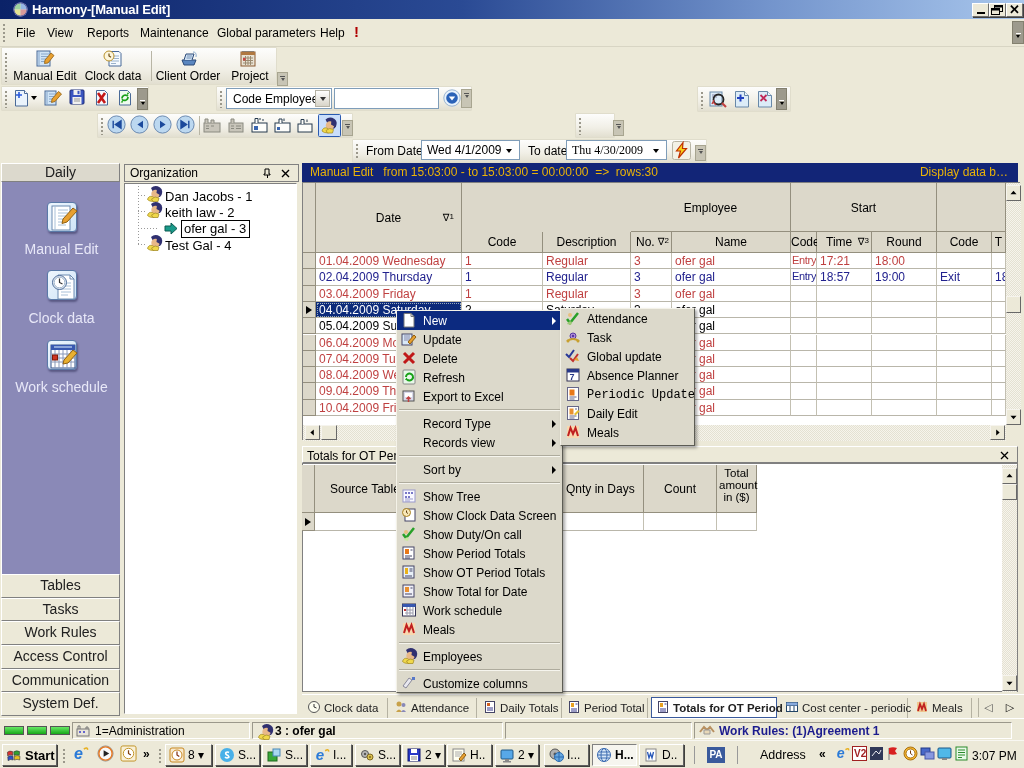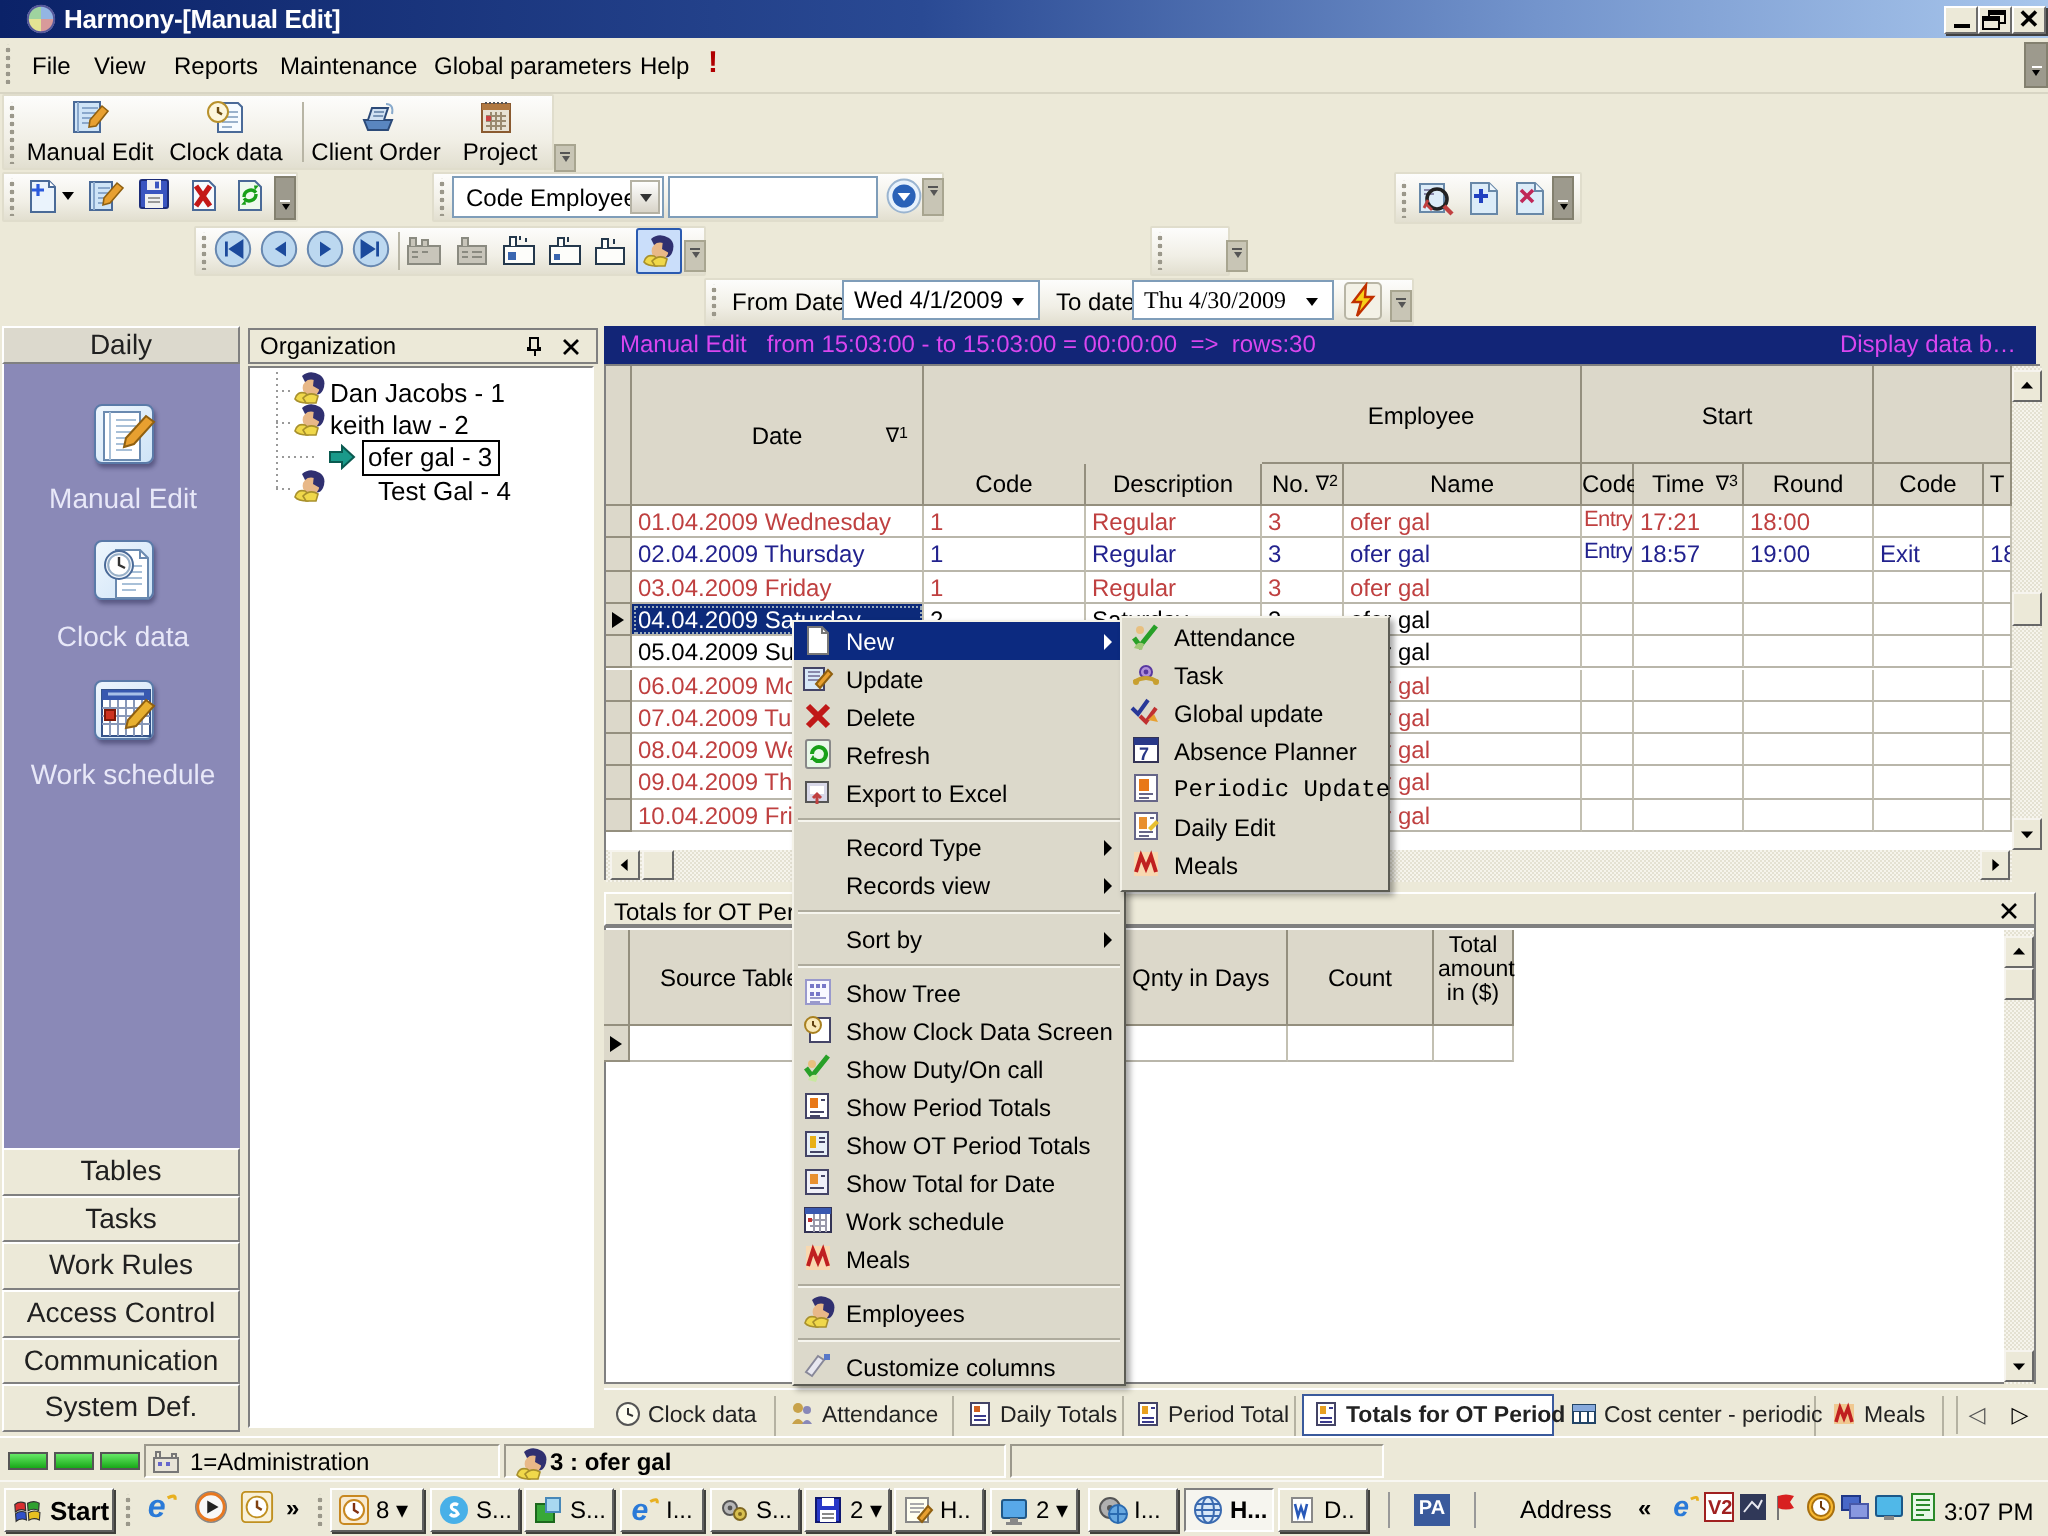--- a/index.html
+++ b/index.html
@@ -38,21 +38,21 @@
 #sidebar{left:1px;top:182px;width:119px;height:392px;background:#8a89b7;border-left:1px solid #fff;}
 .sbitem{position:absolute;left:0;width:119px;text-align:center;color:#e8e8f8;font-size:14px;}
 .sbicon{position:absolute;width:30px;height:30px;left:45px;background:linear-gradient(135deg,#eef6fd,#cfe4f7);border:1px solid #5a7aa8;border-radius:4px;box-shadow:1px 2px 2px rgba(30,30,70,.45);}
 .sbbtn{position:relative;height:23.7px;background:#ece9d8;border:1px solid;border-color:#fff #808080 #808080 #fff;text-align:center;font-size:14px;color:#202020;line-height:21px;}
 
 #orgpanel{left:120px;top:163px;width:182px;height:555px;background:#ece9d8;}
 #orghead{position:absolute;left:4px;top:1px;width:175px;height:18px;background:#ece9d8;border:1px solid #808080;font-size:12px;color:#000;line-height:16px;padding-left:5px;}
 #orgtree{position:absolute;left:4px;top:20px;width:173px;height:531px;background:#fff;border:1px solid;border-color:#808080 #fff #fff #808080;}
 .ti{position:absolute;font-size:13px;color:#000;white-space:nowrap;}
 
-#caption{left:302px;top:163px;width:716px;height:19px;background:#122577;color:#d946ef;font-size:12px;line-height:19px;}
+#caption{left:302px;top:163px;width:716px;height:19px;background:#122577;color:#eab308;font-size:12px;line-height:19px;}
 #grid{left:302px;top:182px;width:718px;height:258px;background:#fff;border:1px solid #808080;}
 .gh{position:absolute;background:#dcd8ca;border-right:1px solid #948f7e;border-bottom:1px solid #948f7e;color:#000;font-size:12px;text-align:center;}
 .gc{position:absolute;background:#fff;border-right:1px solid #c3c0b2;border-bottom:1px solid #b9b6aa;font-size:12px;white-space:nowrap;overflow:hidden;padding:1px 0 0 3px;}
 
 .sb{position:absolute;background:#ece9d8;background-image:conic-gradient(#f6f4ec 25%,#e4e1d2 0 50%,#f6f4ec 0 75%,#e4e1d2 0);background-size:2px 2px;}
 .sbb{position:absolute;background:#ece9d8;border:1px solid;border-color:#f6f4ee #686868 #686868 #f6f4ee;text-align:center;color:#000;}
 
 #totals{left:302px;top:443px;width:716px;height:249px;background:#ece9d8;}
 
 #tabsrow{left:302px;top:694px;width:722px;height:24px;background:#ece9d8;border-top:1px solid #fff;}
@@ -432,21 +432,21 @@
             <path d="M1.5 13.5 Q2.5 9.5 6.5 10.5 L9.5 13 L8 15.5 Q3 15.5 1.5 13.5Z" fill="#f0d84a" stroke="#a8902c" stroke-width=".8"></path>
             <path d="M5.5 13 Q9 9.5 13 12 L12 15.5 H7Z" fill="#f0d84a" stroke="#a8902c" stroke-width=".8"></path>
           </svg>
         </span>
   <svg class="abs" style="left:39px;top:38px;" width="14" height="13">
           <path d="M7 1 L13 6.5 L7 12 V9 H1 V4 H7Z" fill="#1a9a8a" stroke="#0a5a50"></path>
         </svg>
   <div class="ti" style="left:40px;top:5px;">Dan Jacobs - 1</div>
   <div class="ti" style="left:40px;top:21px;">keith law - 2</div>
   <div class="ti" style="left:56px;top:36px;border:1px solid #000;padding:0 3px 1px 2px;">ofer gal - 3</div>
-  <div class="ti" style="left:40px;top:54px;margin-left:24px;">Test Gal - 4</div>
+  <div class="ti" style="left:40px;top:54px;">Test Gal - 4</div>
  </div>
 </div>
 
 <div class="abs" id="caption"><span style="margin-left:8px;">Manual Edit&nbsp;&nbsp; from 15:03:00 - to 15:03:00 = 00:00:00&nbsp; =&gt;&nbsp; rows:30</span><span style="position:absolute;right:10px;">Display data b…</span></div>
 
 <div class="abs" id="grid">
       <div class="abs" style="left:0;top:0;width:703px;height:70px;background:#dcd8ca;"></div>
 <div class="gh" style="left:0px;top:0px;width:13px;height:70px;padding-top:3px;"></div>
 <div class="gh" style="left:13px;top:0px;width:146px;height:70px;padding-top:28px;">Date<span style="position:absolute;right:7px;top:29px;font-size:10px;">∇<span style="font-size:8px;vertical-align:2px;">1</span></span></div>
 <div class="gh" style="left:328px;top:0px;width:160px;height:49px;padding-top:18px;">Employee</div>
@@ -703,20 +703,24 @@
 <div class="stpanel" style="left:252px;width:251px;padding:1px 0 0 22px;font-weight:bold;">3 : ofer gal<span style="position:absolute;left:4px;top:1px;">
           <svg width="18" height="16" viewBox="0 0 18 16">
             <path d="M5 2 Q9 -1.5 14 1.5 Q17.5 4 15.5 9 Q14 12 11 11 L8 8 Z" fill="#303070"></path>
             <circle cx="9.5" cy="8" r="4.2" fill="#e8b888"></circle>
             <path d="M11 2.5 Q15.5 4 14 9 L10.5 7Z" fill="#303070"></path>
             <path d="M1.5 13.5 Q2.5 9.5 6.5 10.5 L9.5 13 L8 15.5 Q3 15.5 1.5 13.5Z" fill="#f0d84a" stroke="#a8902c" stroke-width=".8"></path>
             <path d="M5.5 13 Q9 9.5 13 12 L12 15.5 H7Z" fill="#f0d84a" stroke="#a8902c" stroke-width=".8"></path>
           </svg>
         </span></div>
 <div class="stpanel" style="left:505px;width:187px;"></div>
+<div class="stpanel" style="left:694px;width:318px;padding:1px 0 0 24px;color:#1c1c8e;font-weight:bold;">Work Rules: (1)Agreement 1<svg width="16" height="13" style="position:absolute;left:4px;top:1px;">
+          <path d="M1 8 L5 3 L8 6 L11 3 L15 8" stroke="#b89060" stroke-width="2" fill="none"></path>
+          <path d="M5 6 h6 v4 h-6 Z" fill="#e8d8b8" stroke="#999"></path>
+        </svg></div>
     </div>
 
 <div class="abs" id="taskbar">
       <div class="tkbtn" style="left:2px;width:55px;font-weight:bold;font-size:13px;padding-top:3px;">Start<span class="tkicon" style="top:3px;">
           <svg width="15" height="15" viewBox="0 0 16 16">
             <path d="M1.5 4.5 Q4 2.5 7 3.8 L7.3 7.8 Q4.3 6.5 1.8 8.5Z" fill="#d83030" stroke="#303030" stroke-width=".6"></path>
             <path d="M8.3 3.9 Q11.5 2.2 14.5 3.8 L14.2 7.8 Q11.3 6.3 8.6 7.9Z" fill="#30a030" stroke="#303030" stroke-width=".6"></path>
             <path d="M1.9 9.5 Q4.4 7.5 7.4 8.8 L7.7 12.8 Q4.7 11.5 2.2 13.5Z" fill="#3050c8" stroke="#303030" stroke-width=".6"></path>
             <path d="M8.7 8.9 Q11.9 7.2 14.9 8.8 L14.6 12.8 Q11.7 11.3 9 12.9Z" fill="#e8c020" stroke="#303030" stroke-width=".6"></path>
           </svg>

